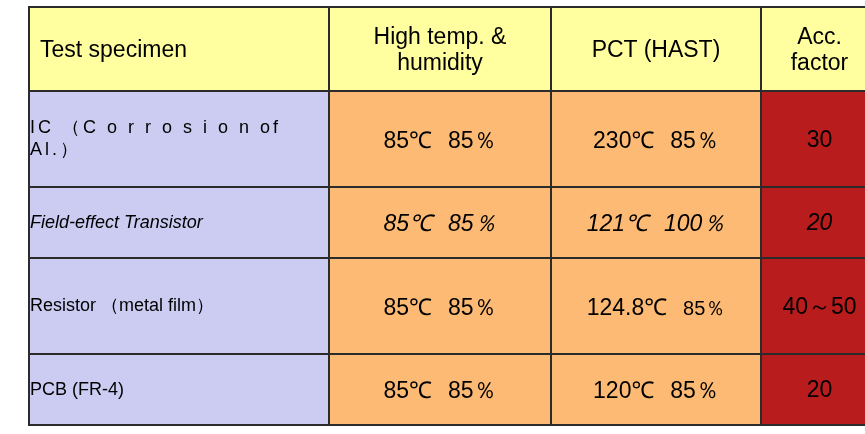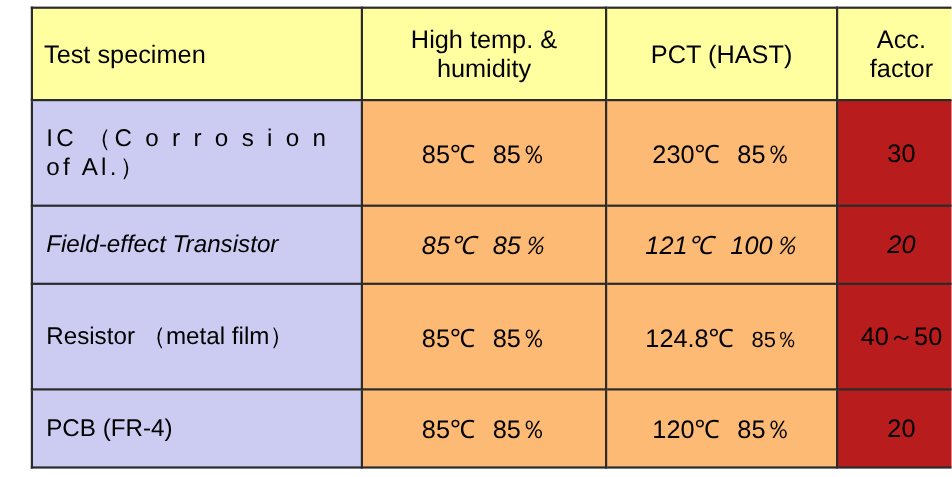--- a/index.html
+++ b/index.html
@@ -49,24 +49,24 @@
     height: 78px;
   }
   thead th.head-specimen {
     text-align: left;
     padding-left: 10px;
   }
 
   
   tbody td.specimen {
     background: #ccccf2;
-    font-size: 22px;
+    font-size: 18px;
     text-align: left;
     line-height: 1.2;
-    padding-left: 12px;
+    padding-left: 0;
   }
   tbody td.cond {
     background: #fdba74;
     font-size: 23px;
     text-align: center;
     white-space: nowrap;
   }
   tbody td.factor {
     background: #b91c1c;
     font-size: 23px;

